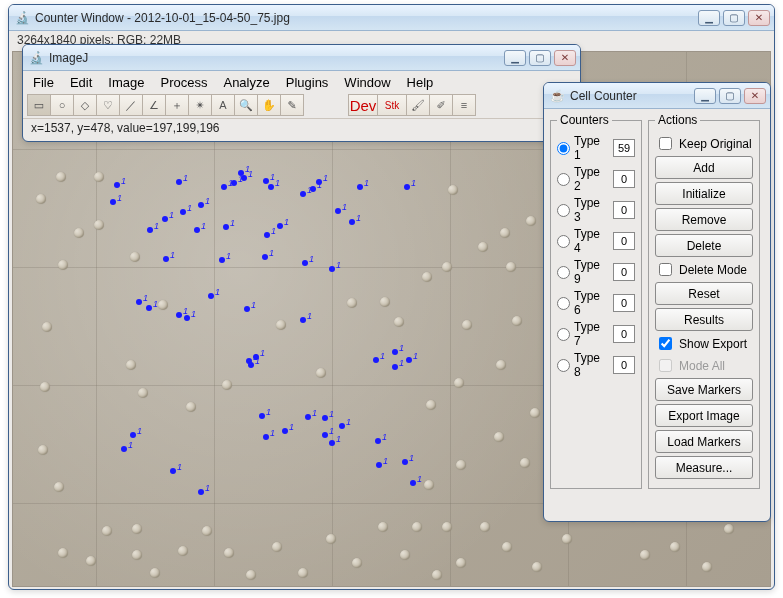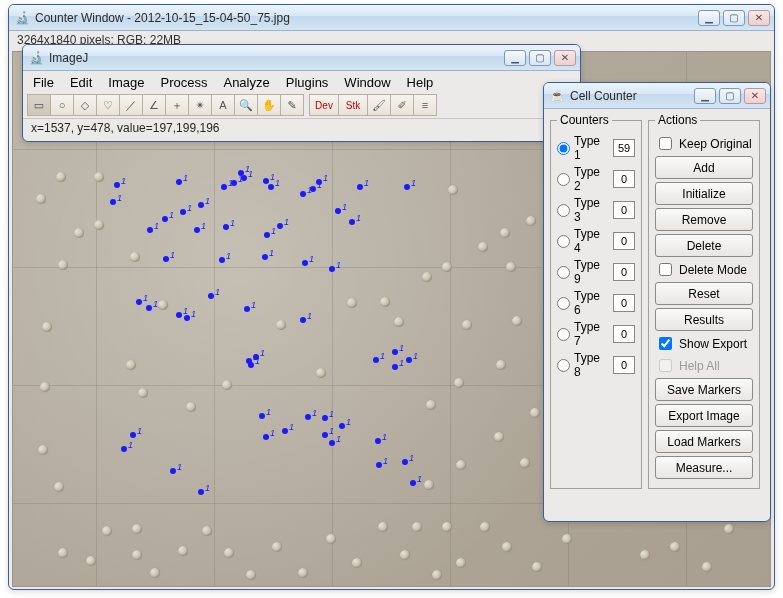--- a/index.html
+++ b/index.html
@@ -154,21 +154,21 @@
     font-size:12px;
   }
   .chk-row.disabled { color:#9a9a9a; }
 </style>
 </head>
 <body>
 
 <div class="window" style="left:8px; top:4px; width:767px; height:586px;">
   <div class="titlebar">
     <span class="app-icon">🔬</span>
-    <span class="title-text">Counter Window - 2012-10-15_15-04-50_75.jpg</span>
+    <span class="title-text">Counter Window - 2012-10-01_15-04-50_75.jpg</span>
     <div class="win-controls">
       <span class="win-btn">▁</span>
       <span class="win-btn">▢</span>
       <span class="win-btn close-btn">✕</span>
     </div>
   </div>
   <div class="info-strip">3264x1840 pixels; RGB; 22MB</div>
   <div class="image-area" style="top:46px; width:759px; height:536px;">
     <div class="microscope-bg" id="microscope-bg">
         <div class="cell-marker plain" style="left: 81px; top: 120px;"></div>
@@ -471,21 +471,21 @@
       <div class="tool">♡</div>
       <div class="tool">／</div>
       <div class="tool">∠</div>
       <div class="tool">＋</div>
       <div class="tool">✴</div>
       <div class="tool">A</div>
       <div class="tool">🔍</div>
       <div class="tool">✋</div>
       <div class="tool">✎</div>
       <div style="width: 6px;"></div>
-      <div class="tool" style="width: 30px; font-size: 10px; color: rgb(204, 0, 0);">Dev</div>
+      <div class="tool" style="width: 30px; font-size: 15px; color: rgb(204, 0, 0); margin-left: 39px;">Dev</div>
       <div class="tool" style="width: 30px; font-size: 10px; color: rgb(204, 0, 0);">Stk</div>
       <div class="tool">🖌</div>
       <div class="tool">✐</div>
       <div class="tool">≡</div>
     </div>
   <div class="status-line">x=1537, y=478, value=197,199,196</div>
 </div>
 
 <div class="window" style="left:543px; top:82px; width:228px; height:440px;">
   <div class="titlebar">
@@ -558,21 +558,21 @@
         <span>Delete Mode</span>
       </div>
       <div class="action-btn">Reset</div>
       <div class="action-btn">Results</div>
       <div class="chk-row">
         <input type="checkbox" checked="" style="">
         <span>Show Export</span>
       </div>
       <div class="chk-row disabled">
         <input type="checkbox" disabled="" style="">
-        <span>Help All</span>
+        <span>Mode All</span>
       </div>
       <div class="action-btn">Save Markers</div>
       <div class="action-btn">Export Image</div>
       <div class="action-btn">Load Markers</div>
       <div class="action-btn">Measure...</div>
     </fieldset>
   </div>
 </div>
 
 </body></html>

